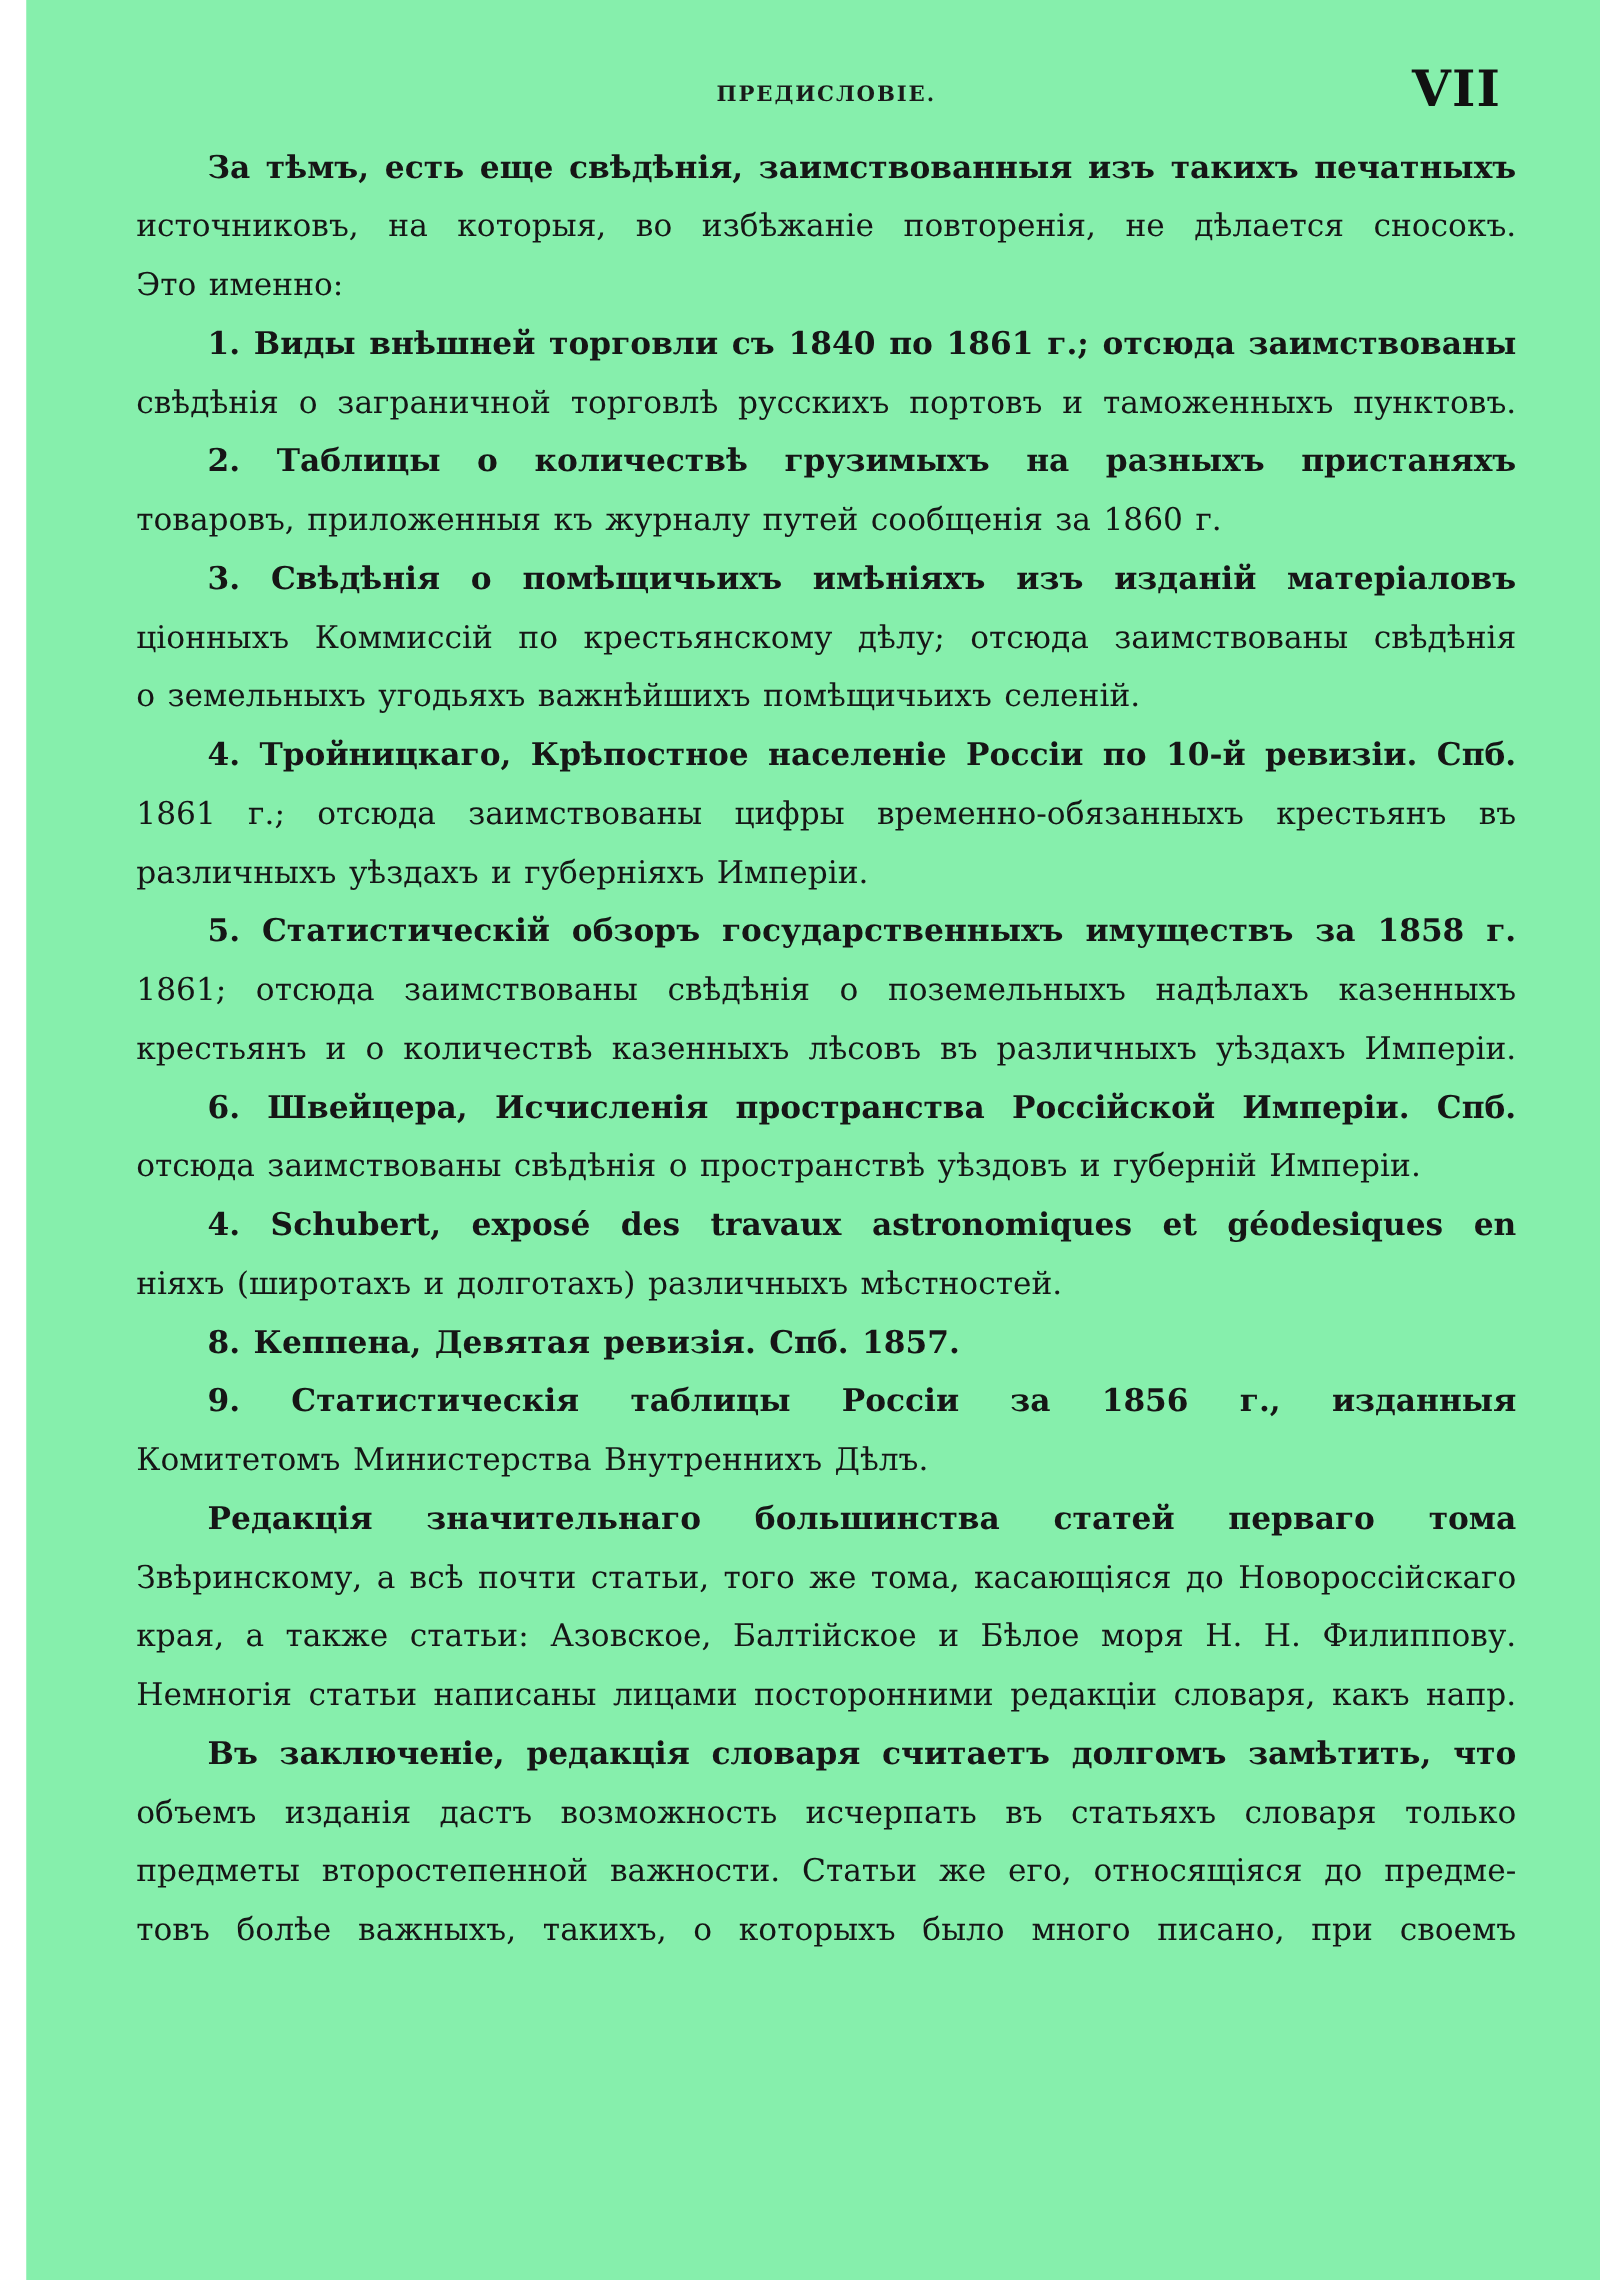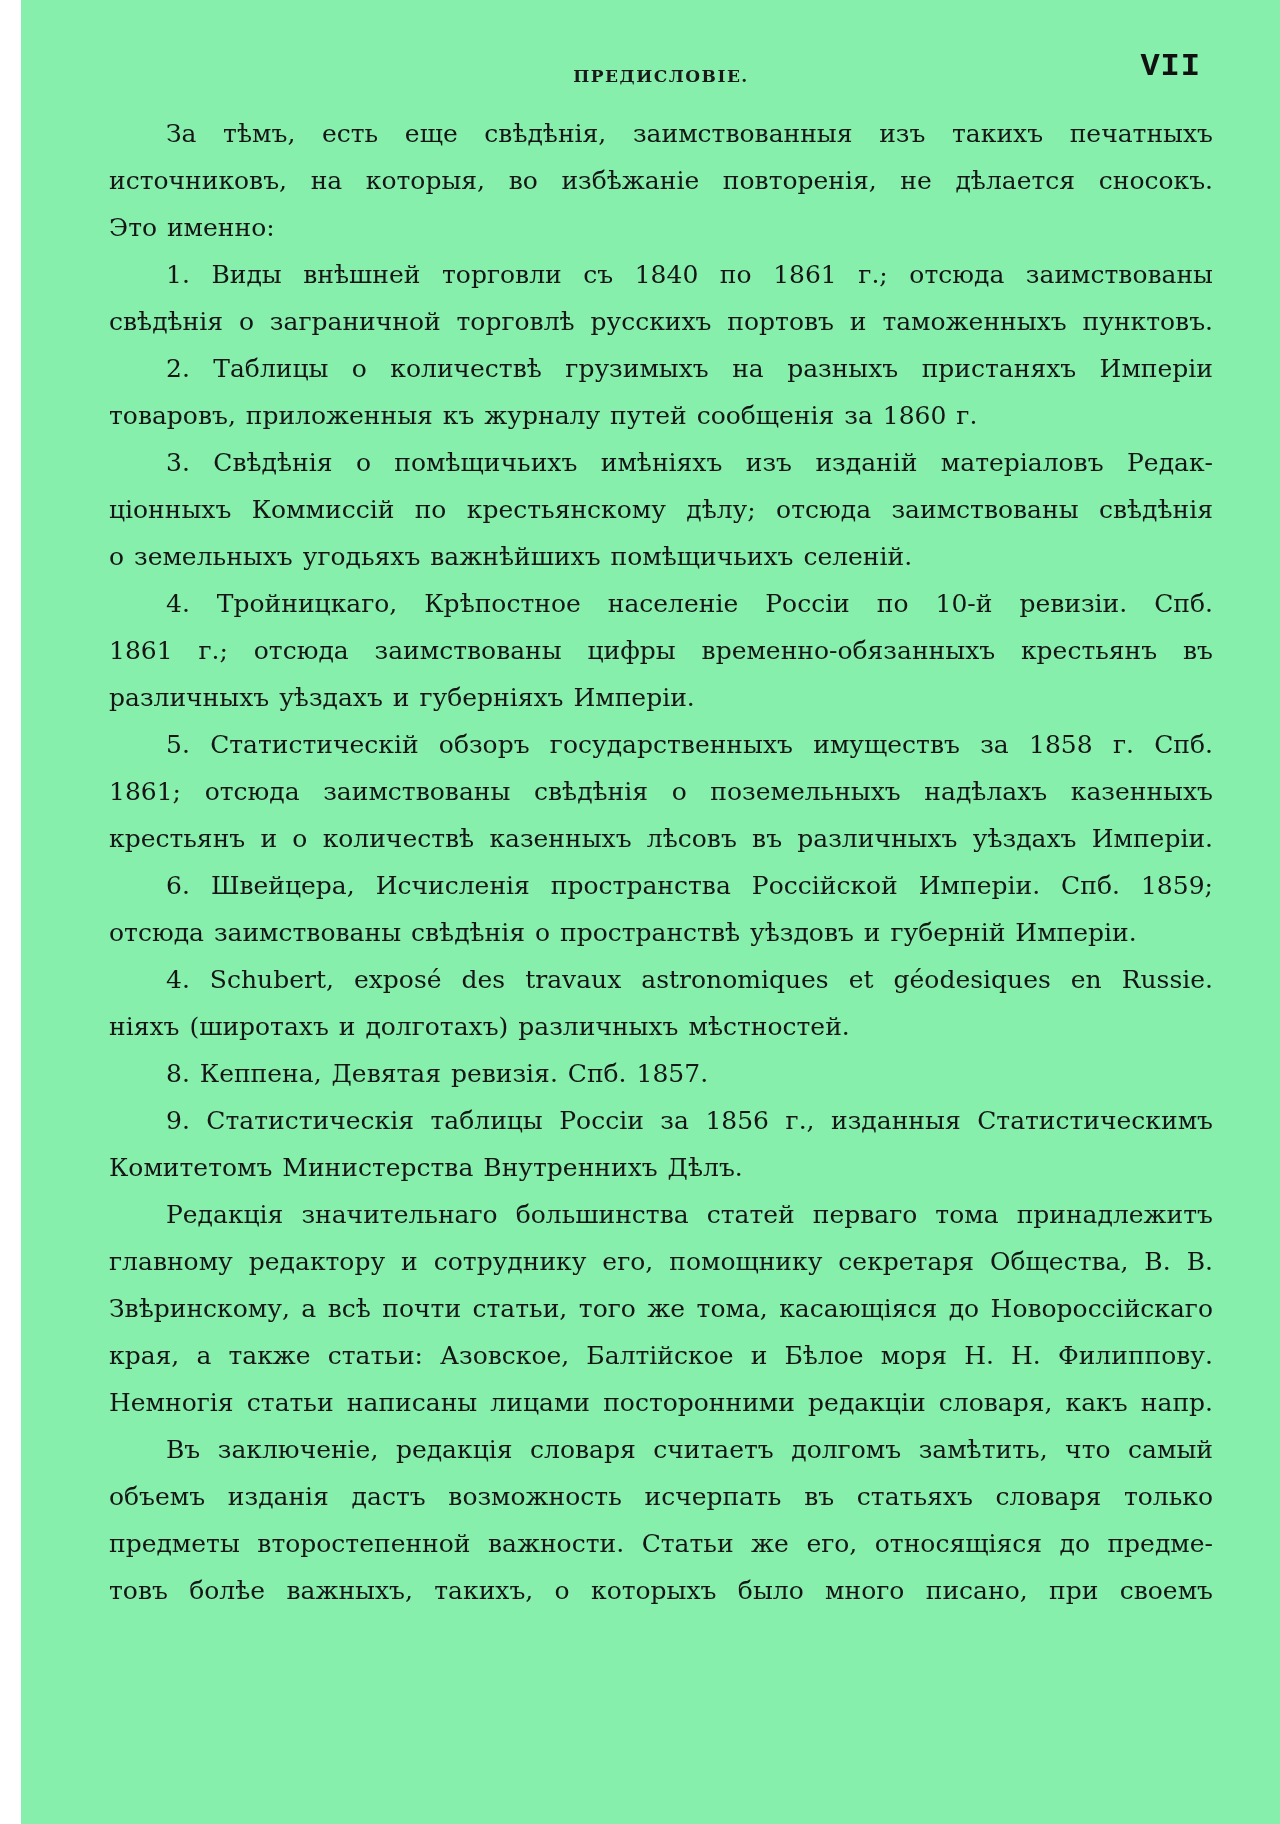--- a/index.html
+++ b/index.html
@@ -22,44 +22,43 @@
     text-align: center;
     font-size: 17px;
     font-weight: 700;
     letter-spacing: 1.5px;
     color: #1a1a1a;
   }
   .page-number {
     position: absolute;
     top: 48px;
     right: 100px;
-    font-size: 32px;
+    font-size: 40px;
     font-weight: 700;
     letter-spacing: 1px;
     color: #111111;
-    font-family: Liberation Mono, monospace;
   }
   .text-block {
     position: absolute;
     top: 110px;
     left: 88px;
     right: 88px;
   }
   .line {
     font-size: 25px;
     line-height: 47px;
     height: 47px;
     white-space: normal;
     word-spacing: 2px;
     text-align: justify;
     text-align-last: justify;
     overflow: hidden;
     color: #161616;
   }
-  .line.indent { text-indent: 57px; }
+  .line.indent { text-indent: 57px; font-weight: bold; }
   .line.last-left { text-align-last: left; }
 </style>
 </head>
 <body>
 
 <div class="page">
   <div class="running-title">ПРЕДИСЛОВІЕ.</div>
   <div class="page-number">VII</div>
   <div class="text-block" id="text-block">
       <div class="line indent">За тѣмъ, есть еще свѣдѣнія, заимствованныя изъ такихъ печатныхъ</div>
@@ -79,21 +78,20 @@
       <div class="line">1861; отсюда заимствованы свѣдѣнія о поземельныхъ надѣлахъ казенныхъ</div>
       <div class="line">крестьянъ и о количествѣ казенныхъ лѣсовъ въ различныхъ уѣздахъ Имперіи.</div>
       <div class="line indent">6. Швейцера, Исчисленія пространства Россійской Имперіи. Спб. 1859;</div>
       <div class="line last-left">отсюда заимствованы свѣдѣнія о пространствѣ уѣздовъ и губерній Имперіи.</div>
       <div class="line indent">4. Schubert, exposé des travaux astronomiques et géodesiques en Russie.</div>
       <div class="line last-left">ніяхъ (широтахъ и долготахъ) различныхъ мѣстностей.</div>
       <div class="line indent last-left">8. Кеппена, Девятая ревизія. Спб. 1857.</div>
       <div class="line indent">9. Статистическія таблицы Россіи за 1856 г., изданныя Статистическимъ</div>
       <div class="line last-left">Комитетомъ Министерства Внутреннихъ Дѣлъ.</div>
       <div class="line indent">Редакція значительнаго большинства статей перваго тома принадлежитъ</div>
-      <div class="line">главному редактору и сотруднику его, помощнику секретаря Общества, В. В.</div>
       <div class="line">Звѣринскому, а всѣ почти статьи, того же тома, касающіяся до Новороссійскаго</div>
       <div class="line">края, а также статьи: Азовское, Балтійское и Бѣлое моря Н. Н. Филиппову.</div>
       <div class="line">Немногія статьи написаны лицами посторонними редакціи словаря, какъ напр.</div>
       <div class="line indent">Въ заключеніе, редакція словаря считаетъ долгомъ замѣтить, что самый</div>
       <div class="line">объемъ изданія дастъ возможность исчерпать въ статьяхъ словаря только</div>
       <div class="line">предметы второстепенной важности. Статьи же его, относящіяся до предме-</div>
       <div class="line">товъ болѣе важныхъ, такихъ, о которыхъ было много писано, при своемъ</div>
     </div>
 </div>
 

